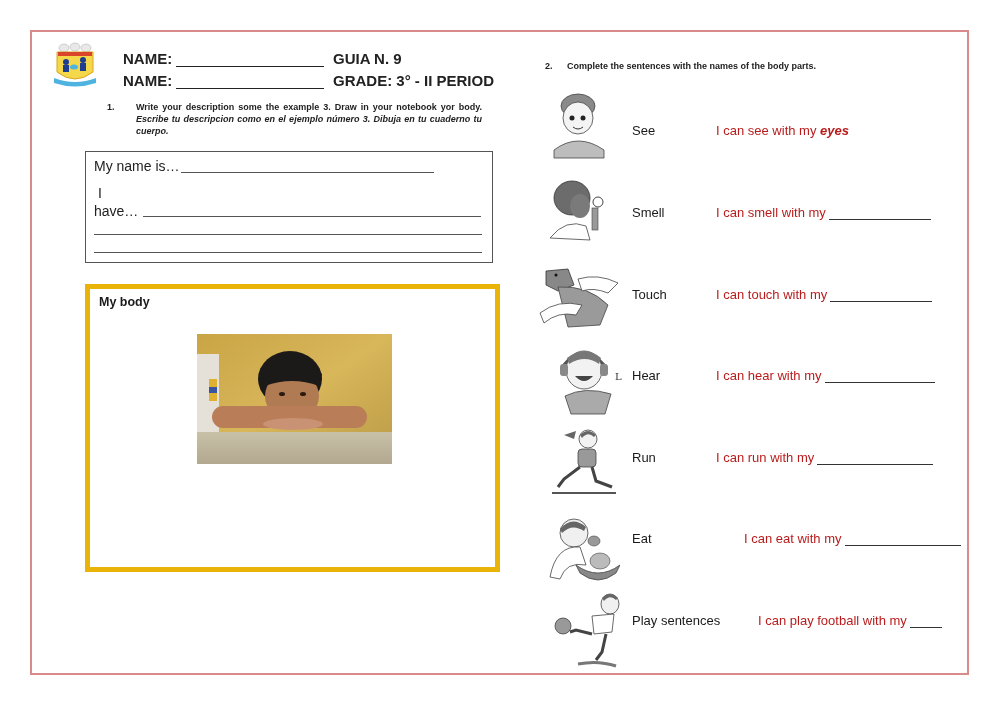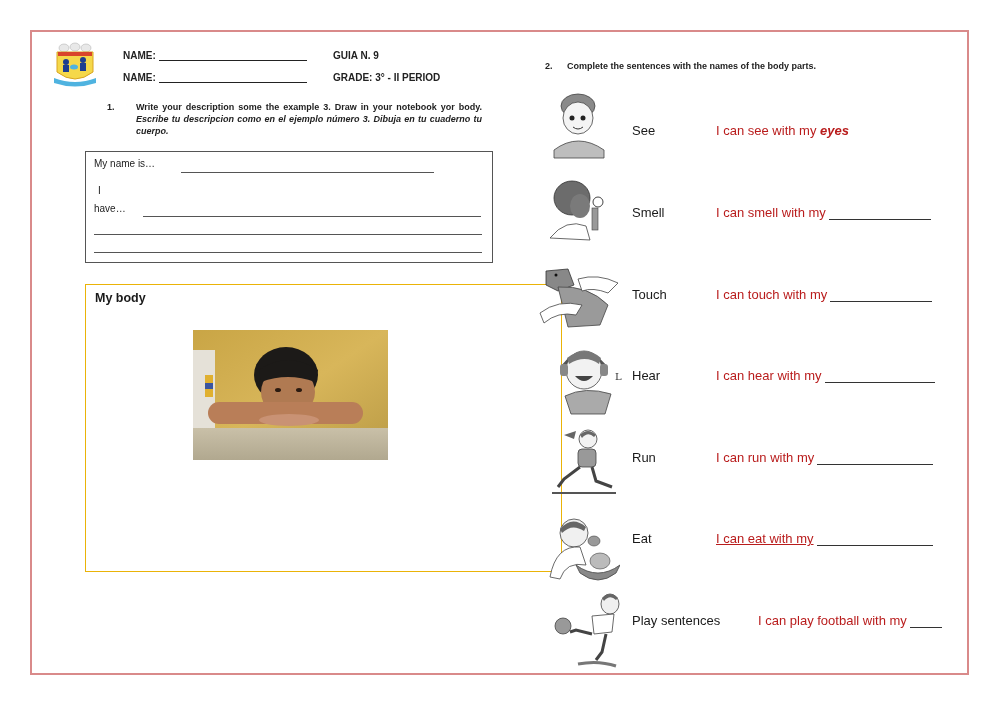--- a/index.html
+++ b/index.html
@@ -6,31 +6,31 @@
   body {
     width:1000px; height:707px; background:#ffffff; position:relative; overflow:hidden;
     font-family: "Liberation Sans", sans-serif; color:#1a1a1a;
   }
   .page-border {
     position:absolute; left:30px; top:30px; width:939px; height:645px;
     border:2px solid #d98a8a; box-sizing:border-box;
   }
   .abs { position:absolute; }
   .logo { left:52px; top:42px; width:46px; height:46px; }
-  .hdr { font-size:10px; font-weight:bold; color:#222; }
+  .hdr { font-size:15px; font-weight:bold; color:#222; }
   .blank { display:inline-block; border-bottom:1px solid #222; vertical-align:bottom; }
   .instr { font-size:9px; font-weight:bold; line-height:12px; color:#222; }
   .instr i { font-style:italic; }
   .box1 {
     left:85px; top:151px; width:408px; height:112px; border:1px solid #555; box-sizing:border-box;
-    font-size:10px; color:#222;
+    font-size:14px; color:#222;
   }
   .line { position:absolute; height:0; border-bottom:1px solid #555; }
   .box2 {
-    left:85px; top:284px; width:477px; height:288px; border:1px solid #eab308; box-sizing:border-box;
+    left:85px; top:284px; width:415px; height:288px; border:5px solid #eab308; box-sizing:border-box;
   }
   .box2 .title { position:absolute; left:9px; top:6px; font-size:12.5px; font-weight:bold; }
   .photo { position:absolute; left:107px; top:45px; width:195px; height:130px; overflow:hidden; }
   .q2 { left:545px; top:61px; font-size:9px; font-weight:bold; color:#222; }
   .q2 span.num { margin-right:12px; }
   .row-img { position:absolute; width:78px; height:70px; }
   .verb { position:absolute; font-size:13px; font-weight:normal; color:#1a1a1a; }
   .sent { position:absolute; font-size:13px; color:#b91c1c; white-space:nowrap; }
   .sent b { font-style:italic; }
   .sent .blank { border-bottom:1px solid #333; height:12px; margin-left:3px; }
@@ -203,21 +203,21 @@
   <svg width="74" height="70" viewBox="0 0 74 70">
     <ellipse cx="28" cy="18" rx="14" ry="14" fill="#f0f0f0" stroke="#444" stroke-width="0.8"></ellipse>
     <path d="M14 14 Q26 0 40 12 L38 16 Q26 8 16 18 Z" fill="#666"></path>
     <path d="M4 62 Q10 30 34 32 L40 50 Q20 46 14 64 Z" fill="#fff" stroke="#444" stroke-width="0.8"></path>
     <ellipse cx="48" cy="26" rx="6" ry="5" fill="#999" stroke="#444" stroke-width="0.6"></ellipse>
     <path d="M30 50 Q52 66 74 50 L70 58 Q52 72 34 58 Z" fill="#888" stroke="#444" stroke-width="0.8"></path>
     <ellipse cx="54" cy="46" rx="10" ry="8" fill="#bbb" stroke="#444" stroke-width="0.6"></ellipse>
   </svg>
 </div>
 <span class="verb" style="left:632px; top:531px;">Eat</span>
-<div class="sent" style="left:716px; top:531px;text-decoration:underline;">
+<div class="sent" style="left:744px; top:531px;">
   <span>I can eat with my</span><span class="blank" style="width:116px;"></span>
 </div>
 
 <div class="row-img" style="left:552px; top:590px;">
   <svg width="80" height="80" viewBox="0 0 80 80">
     <circle cx="11" cy="36" r="8" fill="#999" stroke="#444" stroke-width="0.8"></circle>
     <ellipse cx="58" cy="14" rx="9" ry="10" fill="#f0f0f0" stroke="#444" stroke-width="0.8"></ellipse>
     <path d="M50 8 Q58 0 66 8 L64 10 Q58 4 52 11 Z" fill="#666"></path>
     <path d="M40 26 L62 24 L60 42 L42 44 Z" fill="#fff" stroke="#444" stroke-width="0.8"></path>
     <path d="M40 44 L24 40 L18 42" stroke="#444" stroke-width="3" fill="none"></path>

